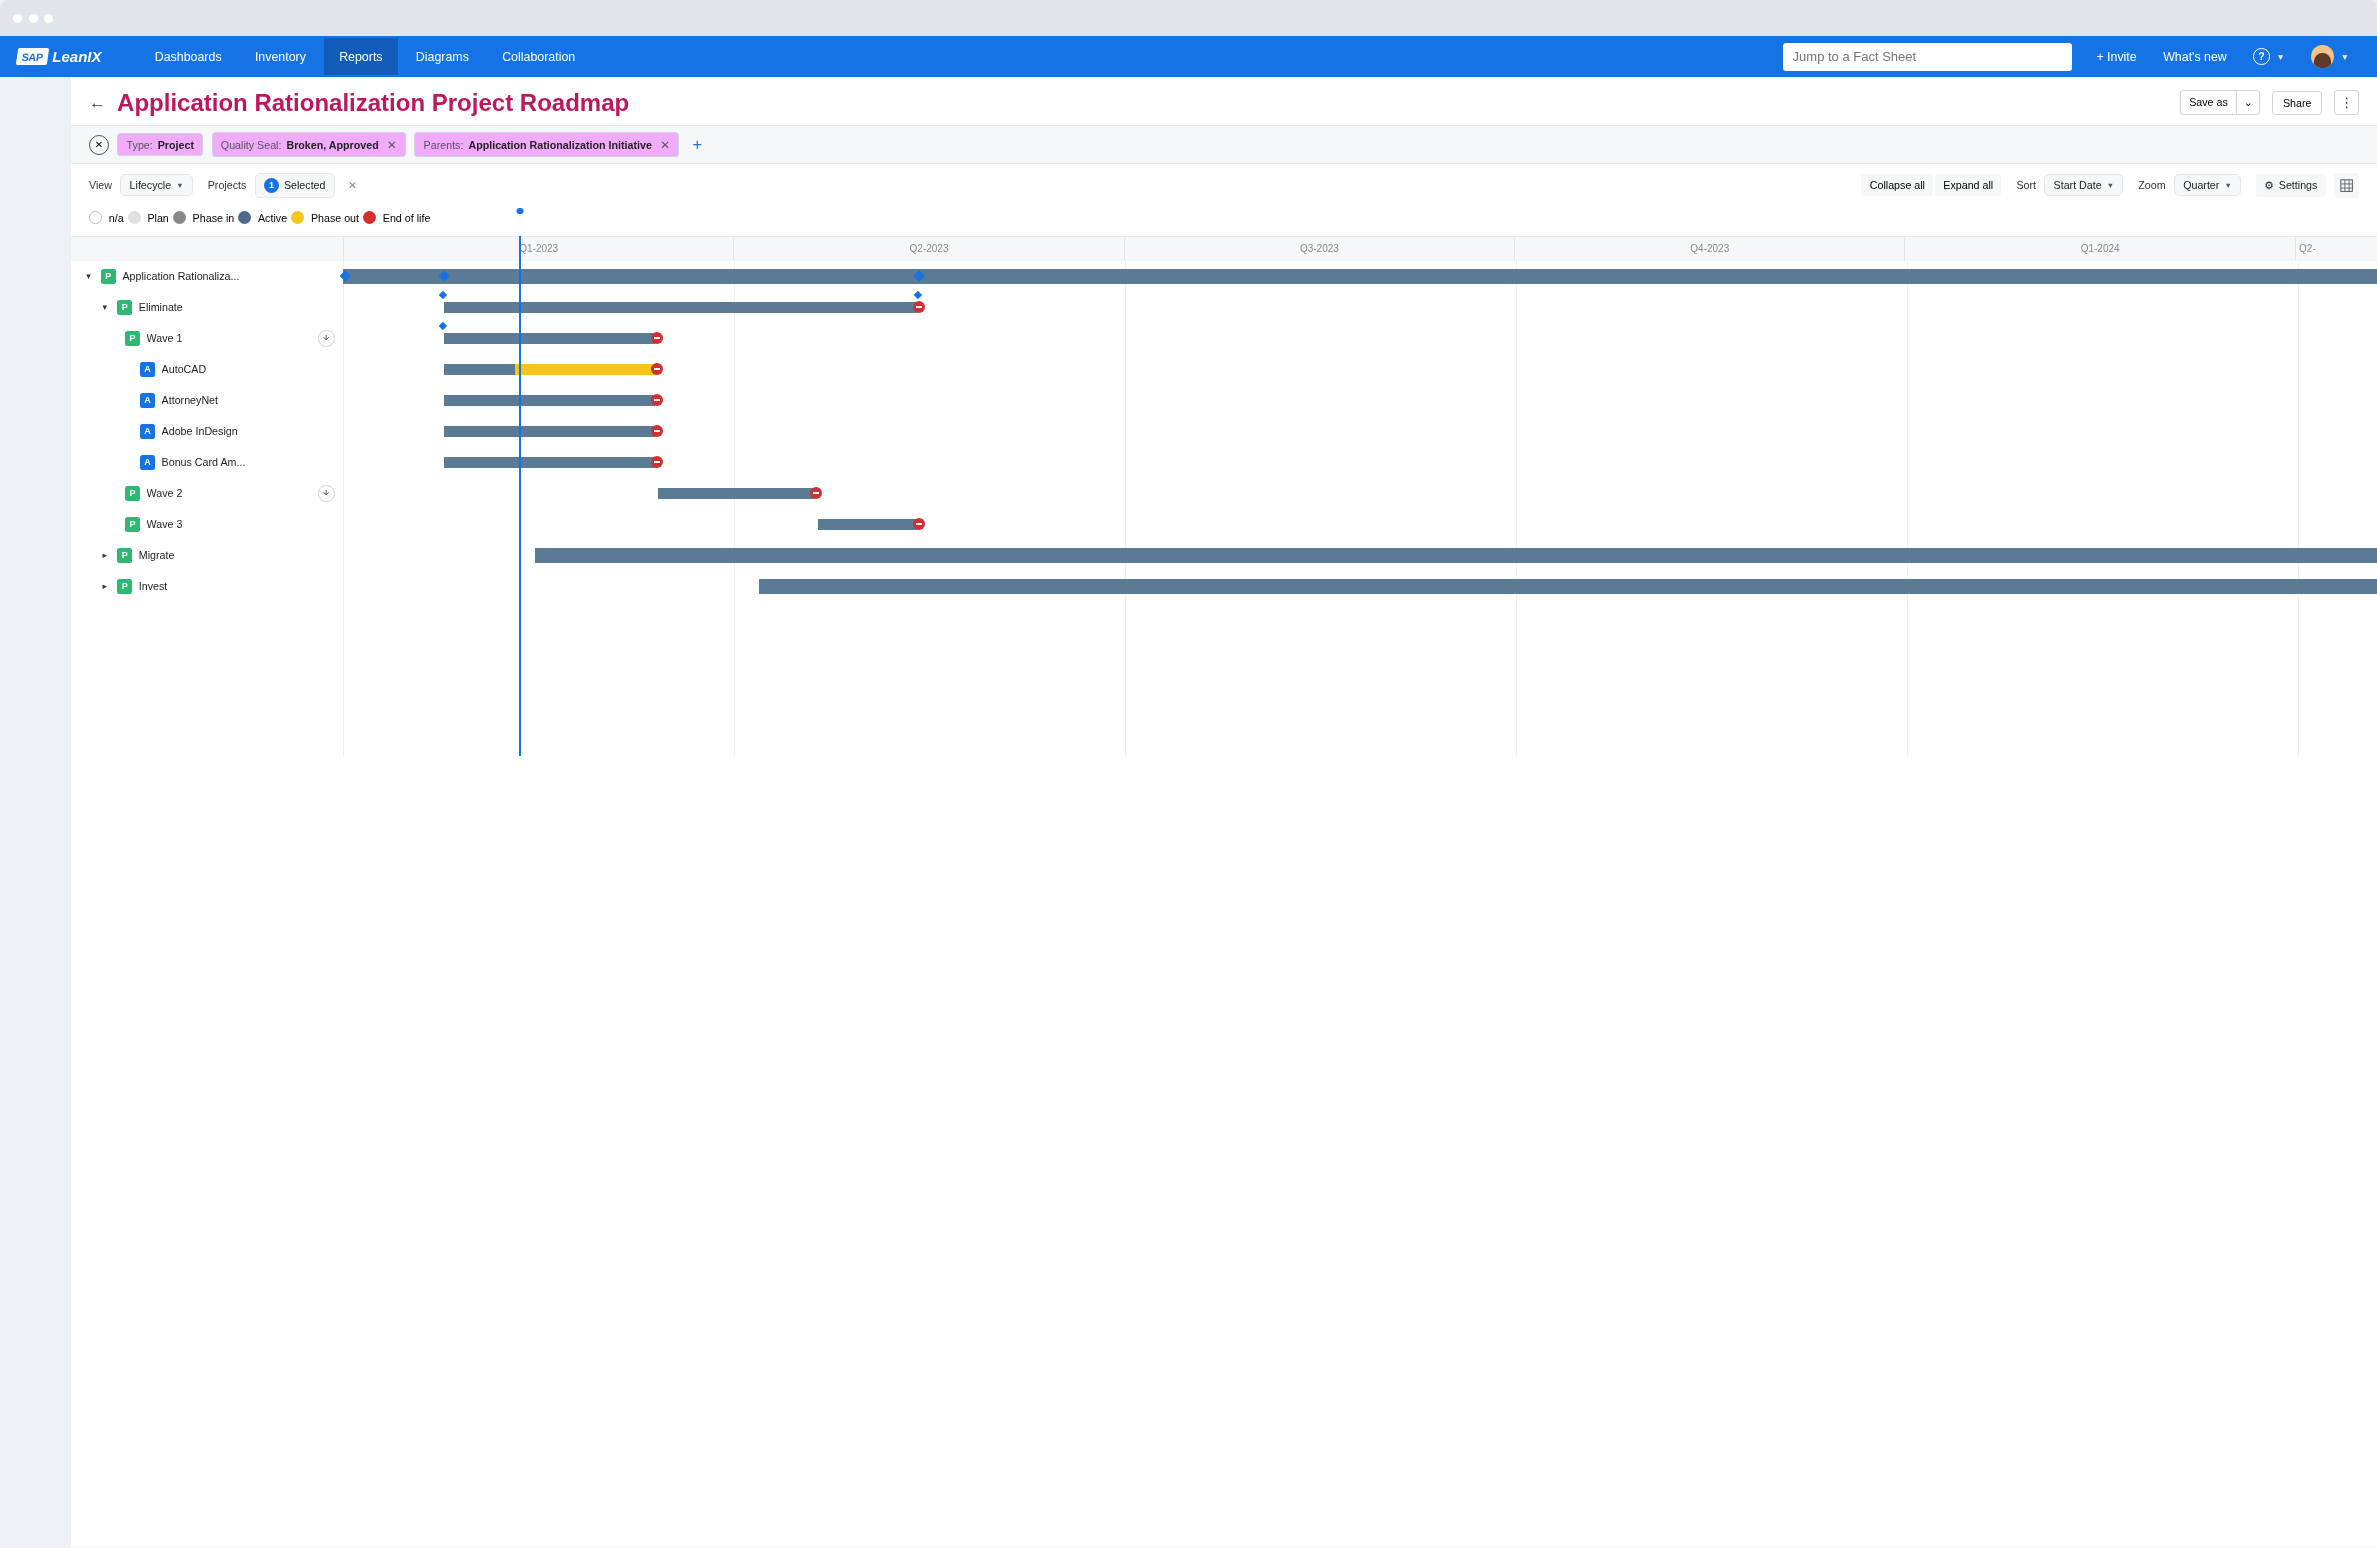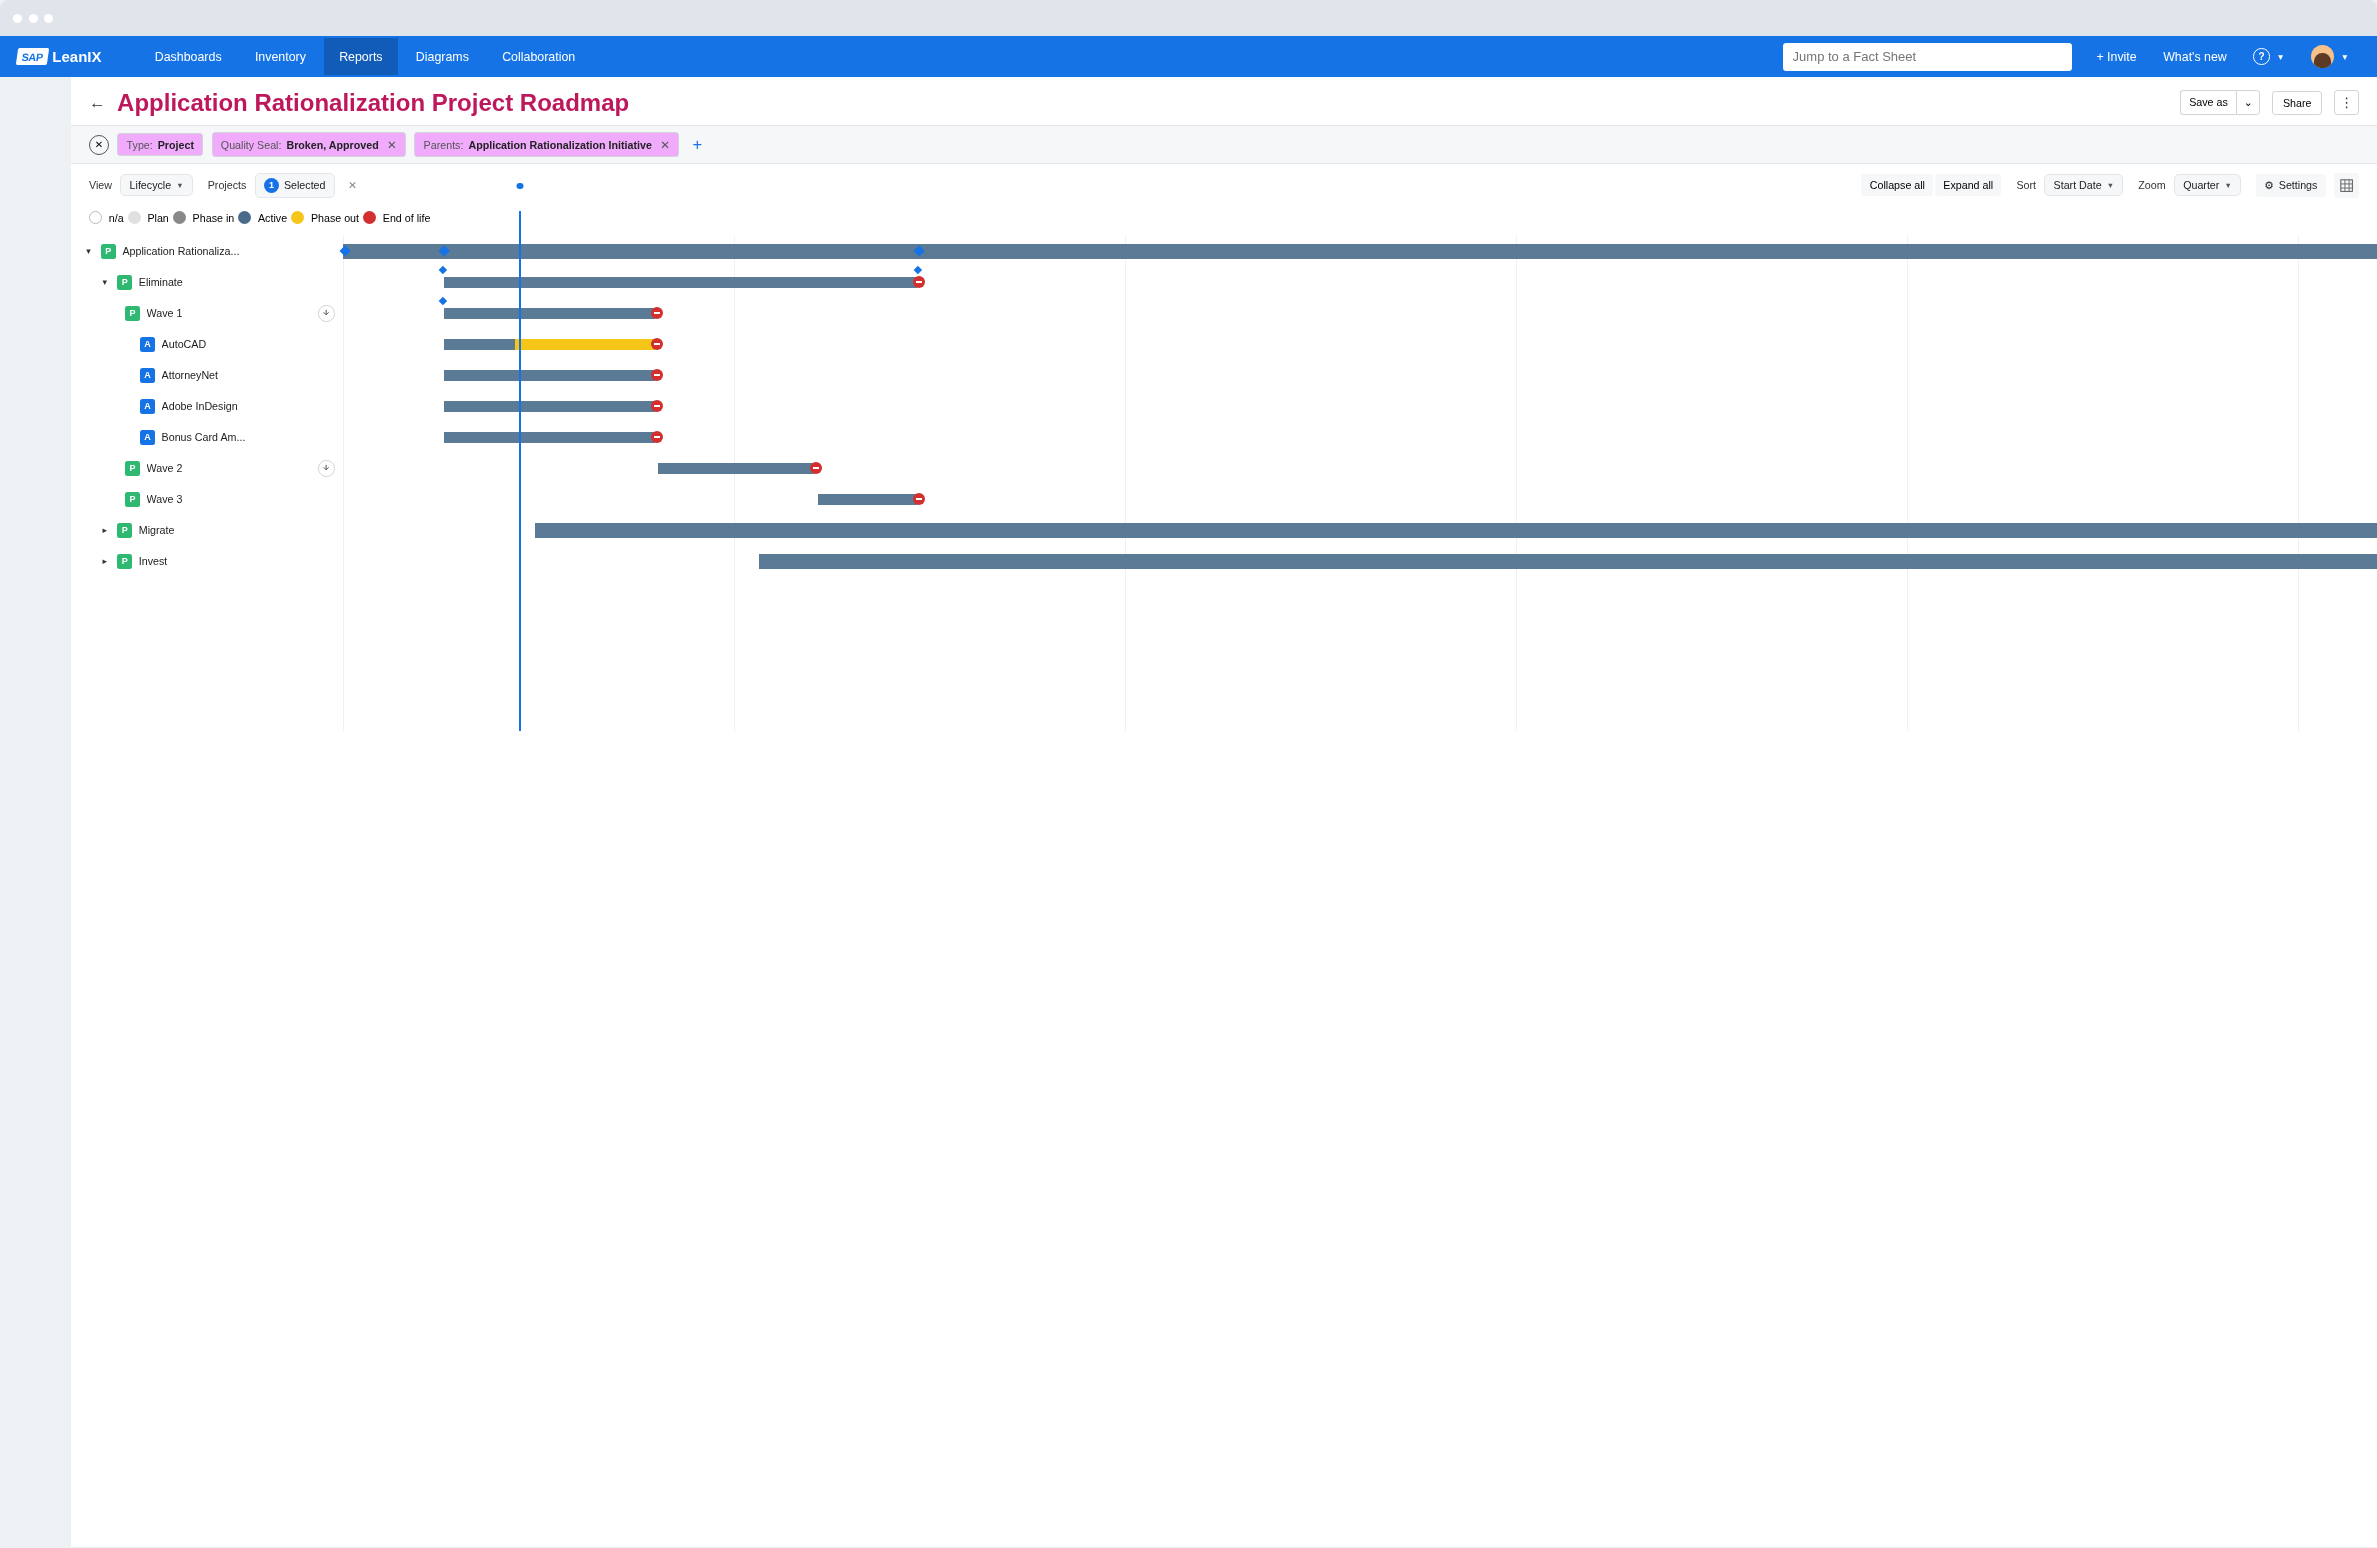--- a/index.html
+++ b/index.html
@@ -21,21 +21,21 @@
 .topbar {
   background: #1573e6;
   height: 41px;
   display: flex;
   align-items: center;
   padding: 0 16.5px;
   gap: 3.3px;
 }
 .logo { display:flex; align-items:center; gap:5px; margin-right: 35px;}
 .sap-badge { background:#fff; color:#1573e6; font-weight:900; font-size:10.7px; padding:2.5px 5px; border-radius:1.7px; transform: skewX(-8deg); letter-spacing: -0.4px;}
-.leanix-text { color:#fff; font-weight:700; font-size:15px; }
+.leanix-text { color:#fff; font-weight:700; font-size:15px;font-style:italic; }
 .nav-item { color:#fff; font-size:12.4px; padding: 11.6px 15px; cursor:pointer; }
 .nav-item.active { background: rgba(0,0,0,0.2); }
 .nav-spacer { flex:1; }
 .search-box { background:#fff; border-radius:3.3px; height:28px; width:289px; padding:0 10px; display:flex; align-items:center; margin-right: 10px;}
 .search-box input { border:none; outline:none; width:100%; font-size:13px; color:#555; }
 .topbar-link { color:#fff; font-size:12.4px; padding: 0 11.6px; display:flex; align-items:center; gap:3.3px; cursor:pointer;}
 .help-icon { width:16.5px; height:16.5px; border:1.7px solid #fff; border-radius:50%; color:#fff; display:flex; align-items:center; justify-content:center; font-size:10px; font-weight:700;}
 .avatar { width:23px; height:23px; border-radius:50%; background:#f6c089; overflow:hidden; display:flex; align-items:flex-end; justify-content:center;}
 .avatar-inner { width:16.5px; height:16.5px; background:#5c3a26; border-radius:50% 50% 40% 40%; margin-bottom:-1.7px;}
 .dropdown-caret { color:#fff; font-size:8.3px; margin-left:3.3px;}
@@ -253,20 +253,30 @@
           <span class="swatch sw-phaseout"></span>
           <span>Phase out</span>
         </div>
       <div class="lg-item">
           <span class="swatch sw-eol"></span>
           <span>End of life</span>
         </div>
     </div>
 
     <div class="gantt">
+      <div class="gantt-header">
+        <div class="gantt-header-cols">
+          <div class="gh-col">Q1-2023</div>
+          <div class="gh-col">Q2-2023</div>
+          <div class="gh-col">Q3-2023</div>
+          <div class="gh-col">Q4-2023</div>
+          <div class="gh-col">Q1-2024</div>
+          <div class="gh-col" style="flex:0.2; justify-content:flex-start; padding-left:3.3px;">Q2-</div>
+        </div>
+      </div>
 
       <div class="gantt-body" style="height:495px;">
         <div class="grid-lines">
             <div></div>
             <div></div>
             <div></div>
             <div></div>
             <div></div>
             <div style="flex:0.2"></div>
           </div>

